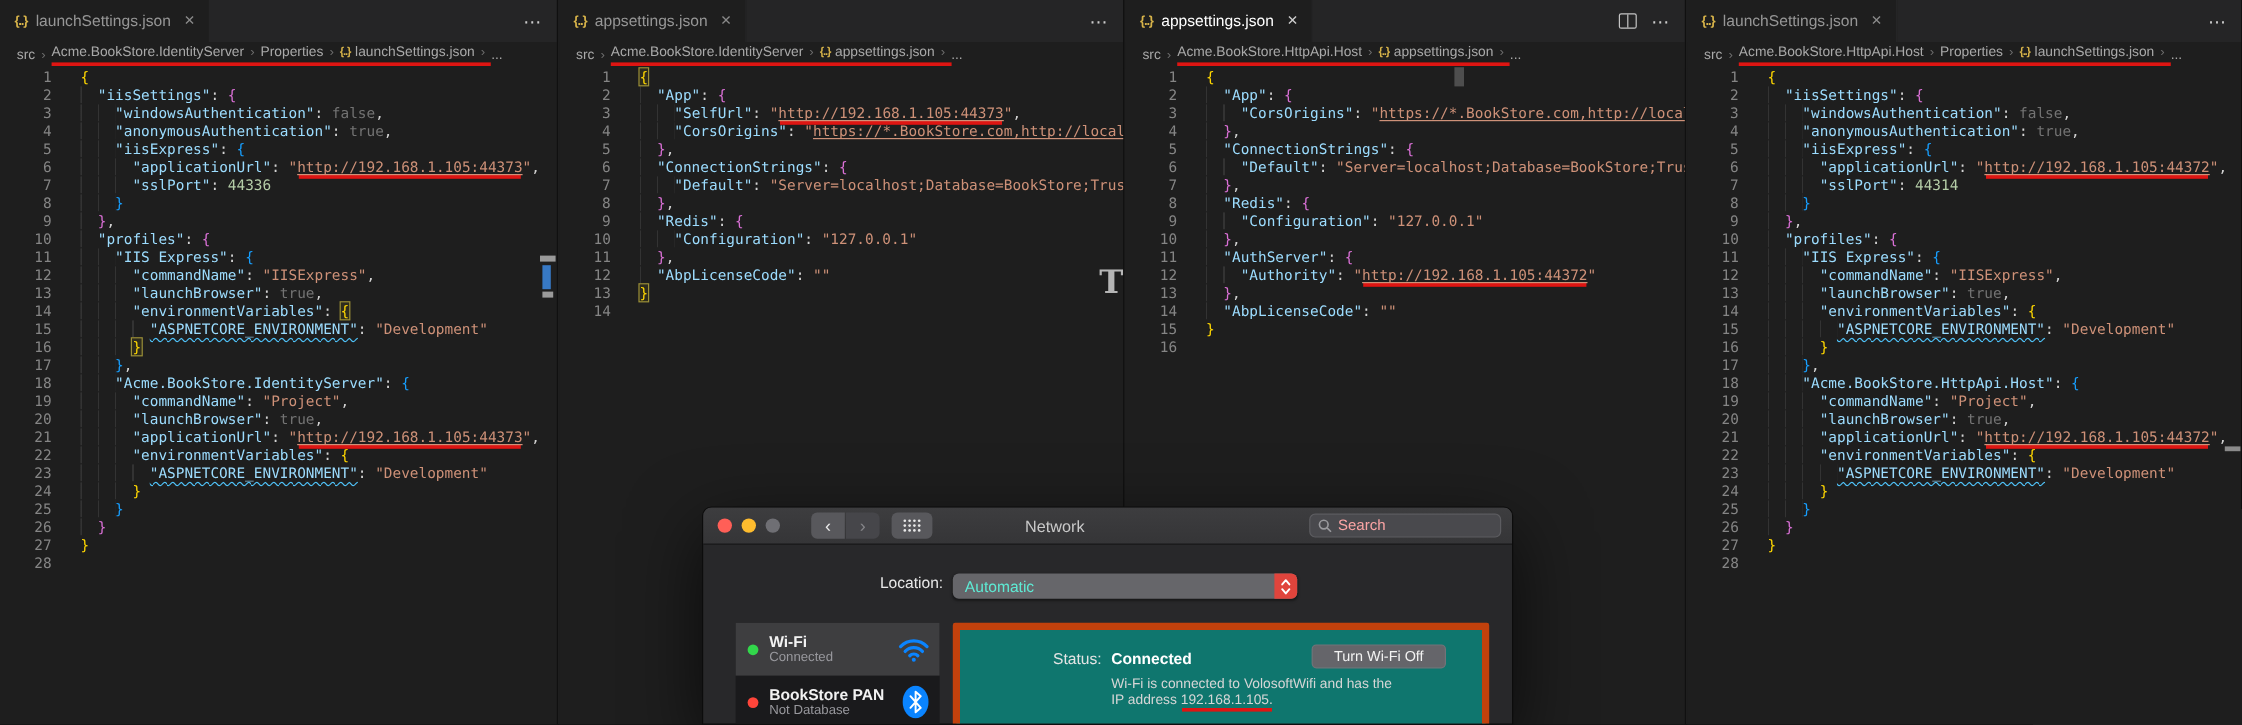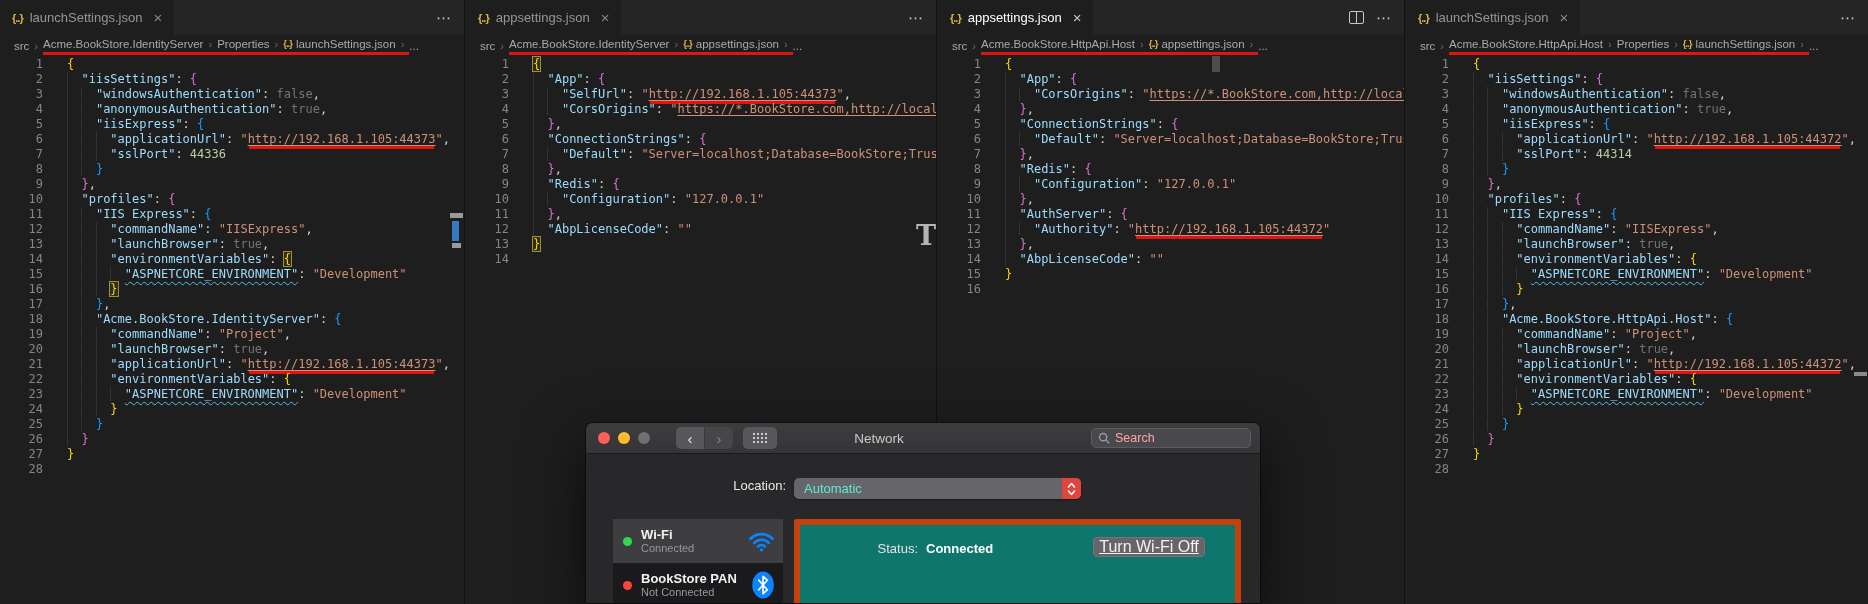--- a/index.html
+++ b/index.html
@@ -83,22 +83,22 @@
   .svc .txt { flex:1; min-width:0; }
   .svc .nm { color:#f2f2f2; font-size:13px; font-weight:bold; line-height:15px; }
   .svc .st { color:#98989d; font-size:11px; line-height:13px; }
 
   .statuspanel { position:absolute; left:208px; top:96px; width:447px; height:112px;
                  background:#0f766e; border:6px solid #c2410c; border-radius:2px; }
   .strow { position:absolute; top:14px; left:0; width:100%; height:20px; }
   .stl { position:absolute; left:0; width:118px; text-align:right; color:#e4e4e4; font-size:13px; top:2px; }
   .stv { position:absolute; left:126px; color:#ffffff; font-size:13px; font-weight:bold; top:2px; }
   .wifioff { position:absolute; left:293px; top:-2px; width:112px; height:20px; background:#65656a;
-             border:1px solid #737378; border-radius:4px; color:#f2f2f2; font-size:16px;
-             font-family:"Liberation Sans", sans-serif; cursor:pointer;text-decoration:underline; }
+             border:1px solid #737378; border-radius:4px; color:#f2f2f2; font-size:12px;
+             font-family:"Liberation Sans", sans-serif; cursor:pointer; }
   .detail { position:absolute; left:126px; top:38px; color:#d6d6d6; font-size:11.5px; line-height:14px; }
   .red-ip { box-shadow:0 4px 0 -1px #de1512; }
 </style>
 </head>
 <body>
 
 <div class="screen">
 
   <section class="pane" style="left:0;width:465px;">
     <div class="tabbar">
@@ -371,31 +371,35 @@
           <path d="M2.2 6.6 A13.5 13.5 0 0 1 21.8 6.6" fill="none" stroke="#0a84ff" stroke-width="2.4" stroke-linecap="round"></path>
           <path d="M5.6 10.2 A8.8 8.8 0 0 1 18.4 10.2" fill="none" stroke="#0a84ff" stroke-width="2.4" stroke-linecap="round"></path>
           <path d="M9 13.4 A4.3 4.3 0 0 1 15 13.4" fill="none" stroke="#0a84ff" stroke-width="2.4" stroke-linecap="round"></path>
           <circle cx="12" cy="16.4" r="1.5" fill="#0a84ff"></circle>
         </svg>
       </div>
       <div class="svc">
         <span class="dot" style="background:#ff453a;"></span>
         <span class="txt">
           <div class="nm">BookStore PAN</div>
-          <div class="st">Not Connected</div>
+          <div class="st">Not Database</div>
         </span>
         <svg width="24" height="28" viewBox="0 0 22 26">
           <ellipse cx="11" cy="13" rx="10" ry="12.5" fill="#0a84ff"></ellipse>
           <path d="M7 8.5 L15 17.5 L11 21 L11 5 L15 8.5 L7 17.5" fill="none" stroke="#ffffff" stroke-width="1.5" stroke-linejoin="round" stroke-linecap="round"></path>
         </svg>
       </div>
     </div>
 
     <div class="statuspanel">
       <div class="strow">
         <span class="stl">Status:</span>
         <span class="stv">Connected</span>
         <button class="wifioff">Turn Wi-Fi Off</button>
       </div>
+      <div class="detail">
+        <span>Wi-Fi is connected to VolosoftWifi and has the</span><br>
+        <span>IP address </span><span class="red-ip">192.168.1.105.</span>
+      </div>
     </div>
   </div>
 
 </div>
 
 </body></html>

